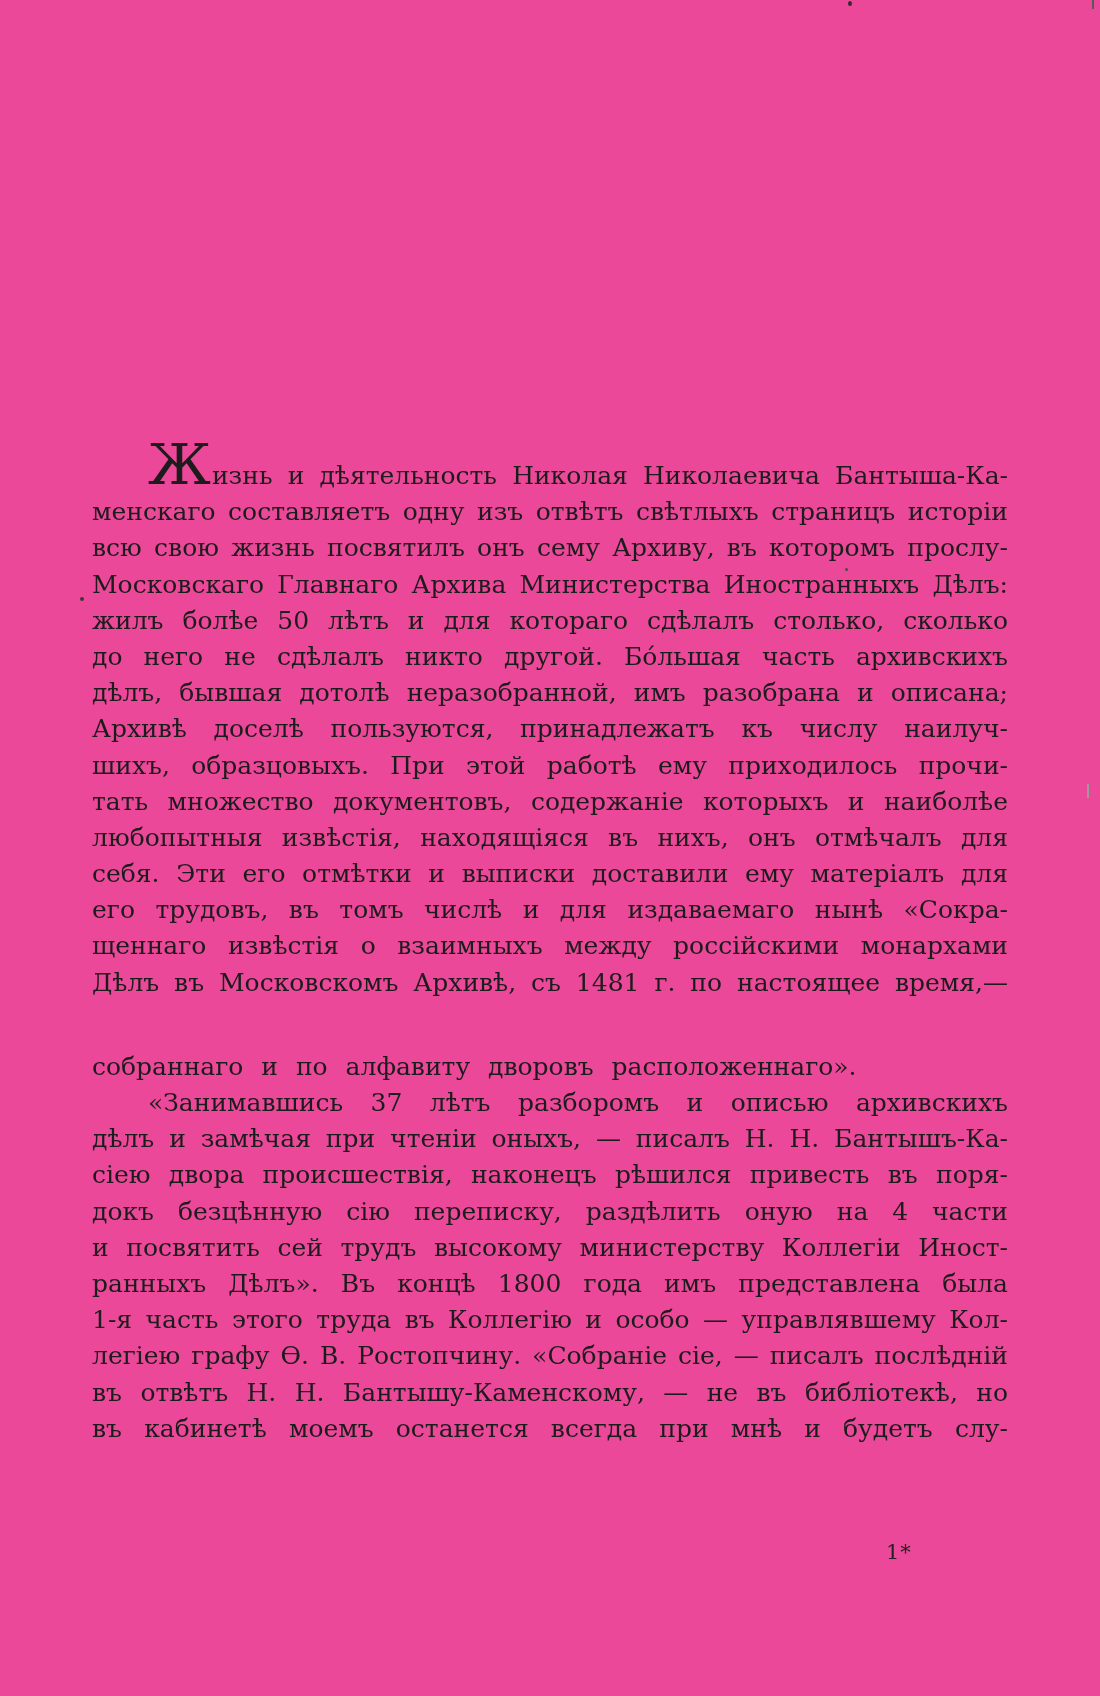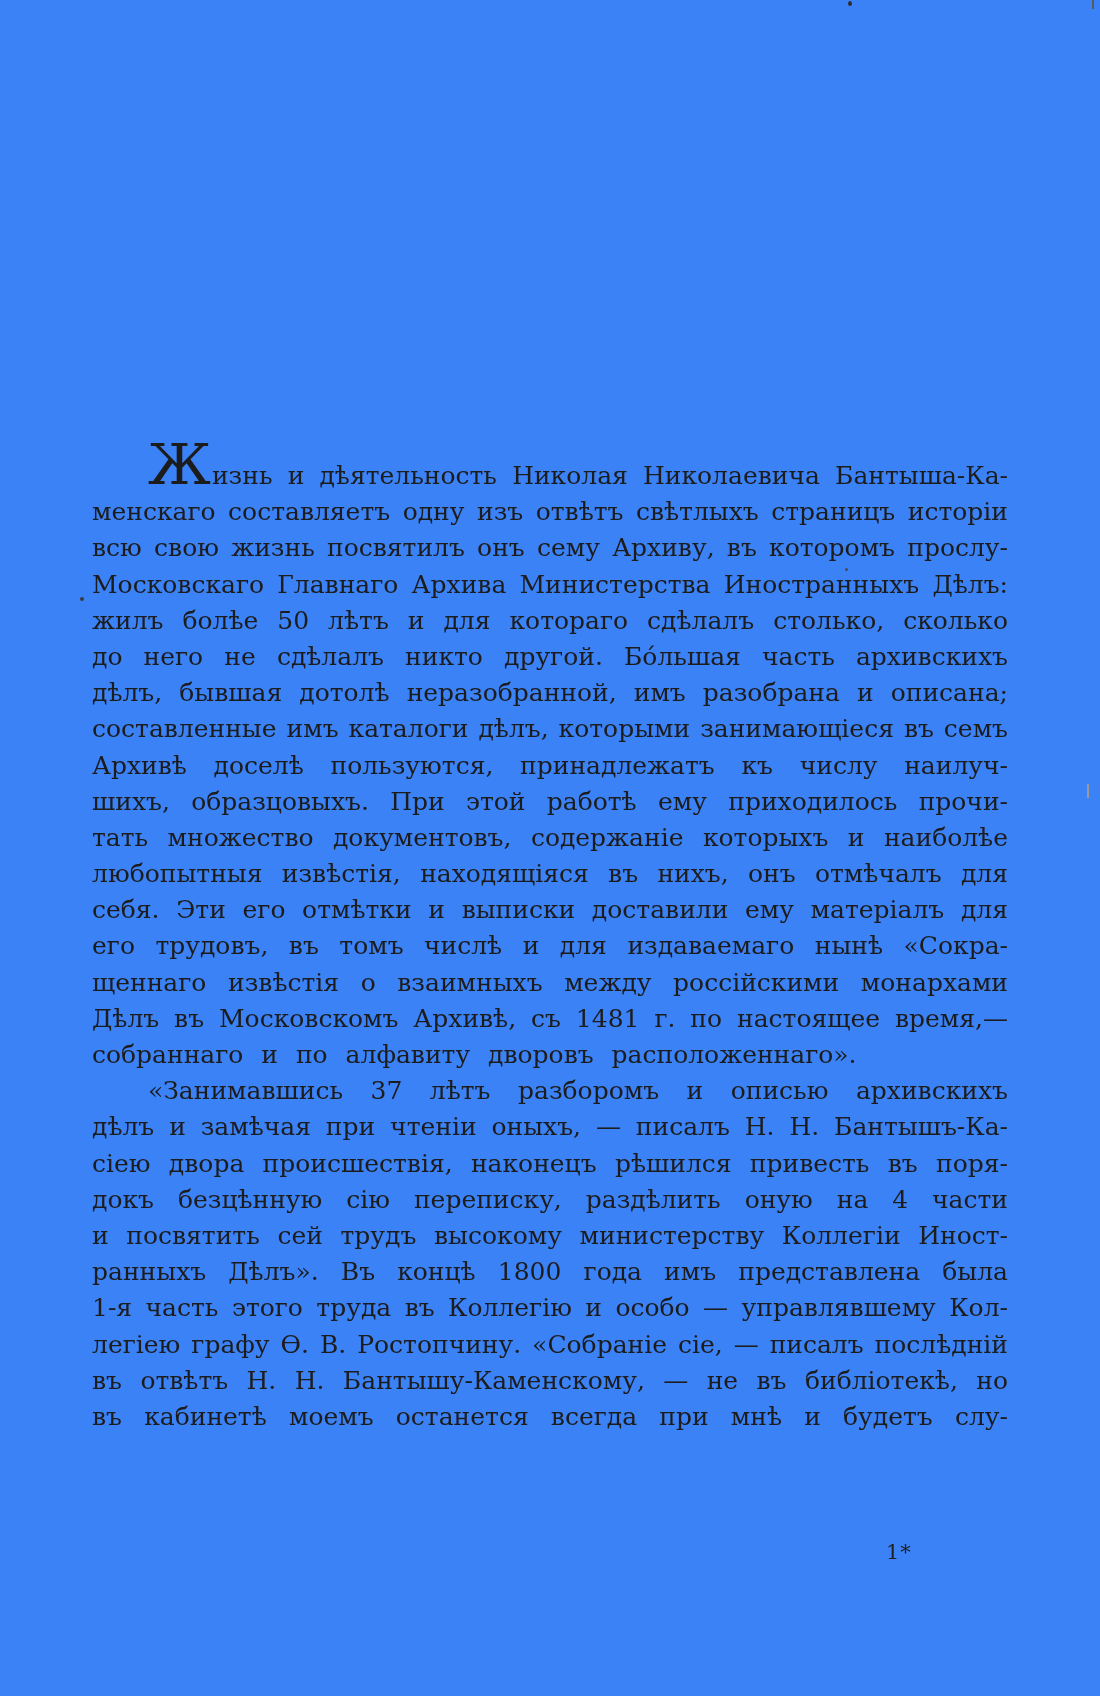--- a/index.html
+++ b/index.html
@@ -7,21 +7,21 @@
     padding: 0;
     width: 1100px;
     height: 1696px;
     background: #ffffff;
     overflow: hidden;
   }
   .page {
     position: relative;
     width: 1100px;
     height: 1696px;
-    background: #3b82f6;
+    background: #ec4899;
     color: #1c1c1c;
     font-family: "DejaVu Serif", "Liberation Serif", serif;
   }
   .text-block {
     position: absolute;
     left: 92px;
     top: 458px;
     width: 916px;
     font-size: 25px;
     line-height: 36.2px;
@@ -34,20 +34,21 @@
     text-align-last: justify;
     -moz-text-align-last: justify;
     box-sizing: border-box;
     white-space: normal;
   }
   .line.indent { padding-left: 56px; }
   .line.para-end {
     text-align-last: left;
     -moz-text-align-last: left;
     word-spacing: 10px;
+    margin-top: 48px;
   }
   .line.has-dropcap { overflow: visible; }
   .drop-cap {
     font-size: 56px;
     line-height: 0;
     vertical-align: baseline;
     letter-spacing: 1px;
   }
   .signature {
     position: absolute;
@@ -76,21 +77,20 @@
   <main class="text-block">
 
     <div class="para">
       <div class="line indent has-dropcap"><span class="drop-cap">Ж</span><span>изнь и дѣятельность Николая Николаевича Бантыша-Ка-</span></div>
       <div class="line">менскаго составляетъ одну изъ отвѣтъ свѣтлыхъ страницъ исторіи</div>
       <div class="line">всю свою жизнь посвятилъ онъ сему Архиву, въ которомъ прослу-</div>
       <div class="line">Московскаго Главнаго Архива Министерства Иностранныхъ Дѣлъ:</div>
       <div class="line">жилъ болѣе 50 лѣтъ и для котораго сдѣлалъ столько, сколько</div>
       <div class="line">до него не сдѣлалъ никто другой. Бо́льшая часть архивскихъ</div>
       <div class="line">дѣлъ, бывшая дотолѣ неразобранной, имъ разобрана и описана;</div>
-      <div class="line">составленные имъ каталоги дѣлъ, которыми занимающіеся въ семъ</div>
       <div class="line">Архивѣ доселѣ пользуются, принадлежатъ къ числу наилуч-</div>
       <div class="line">шихъ, образцовыхъ. При этой работѣ ему приходилось прочи-</div>
       <div class="line">тать множество документовъ, содержаніе которыхъ и наиболѣе</div>
       <div class="line">любопытныя извѣстія, находящіяся въ нихъ, онъ отмѣчалъ для</div>
       <div class="line">себя. Эти его отмѣтки и выписки доставили ему матеріалъ для</div>
       <div class="line">его трудовъ, въ томъ числѣ и для издаваемаго нынѣ «Сокра-</div>
       <div class="line">щеннаго извѣстія о взаимныхъ между россійскими монархами</div>
       <div class="line">Дѣлъ въ Московскомъ Архивѣ, съ 1481 г. по настоящее время,—</div>
       <div class="line para-end">собраннаго и по алфавиту дворовъ расположеннаго».</div>
     </div>

